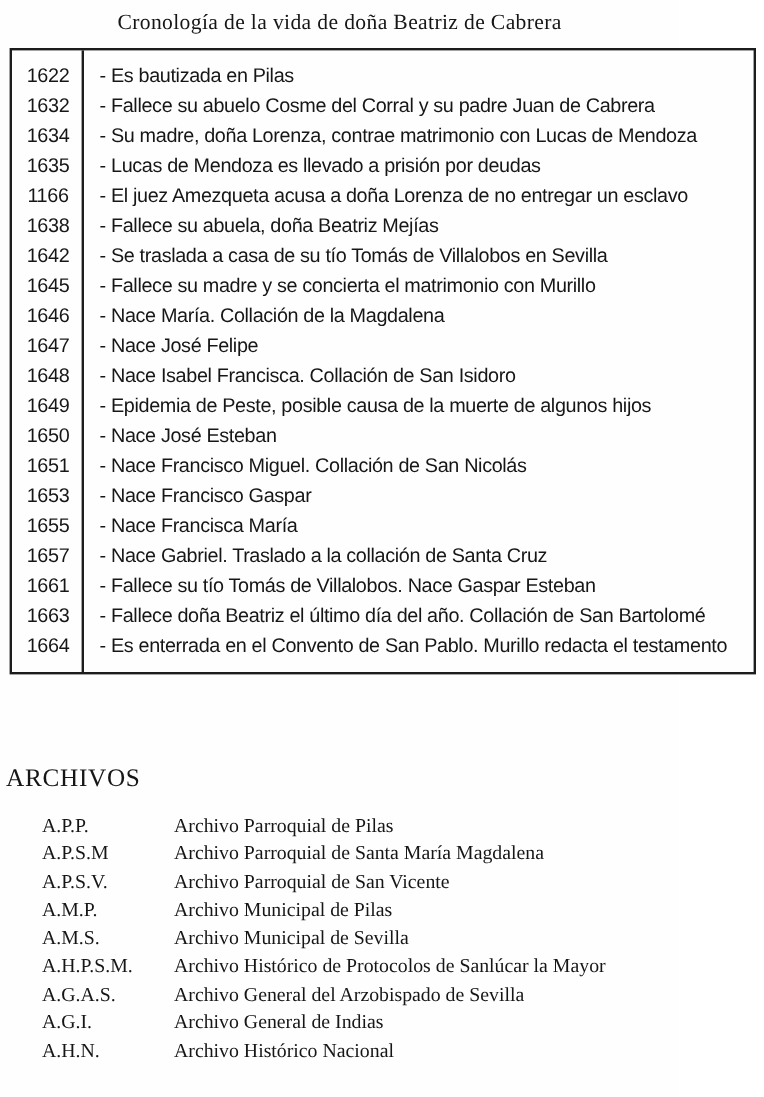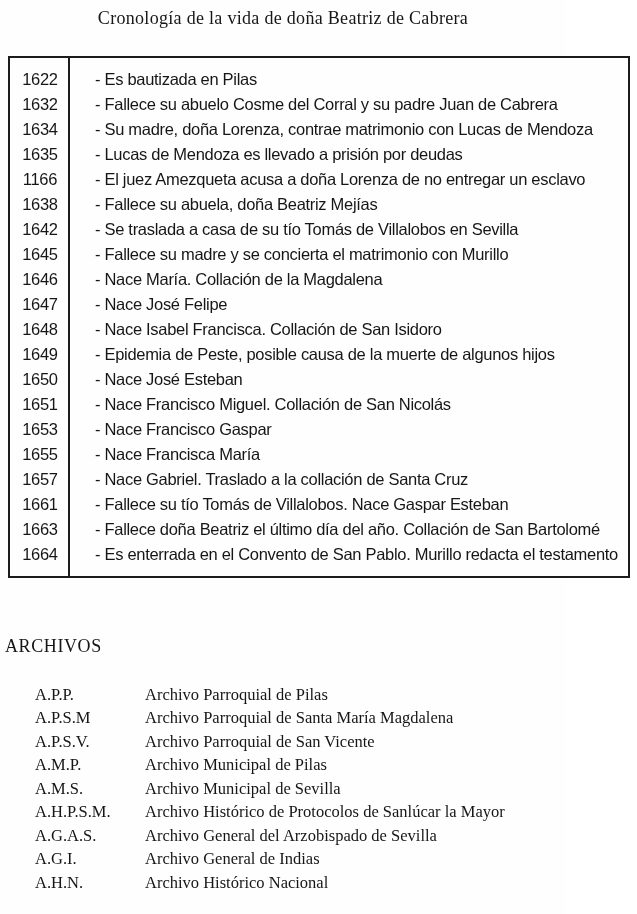--- a/index.html
+++ b/index.html
@@ -18,21 +18,21 @@
   }
   .title {
     position: absolute;
     top: 8px; left: 0; width: 100%;
     text-align: center;
     font-size: 18px;
     letter-spacing: 0.3px;
   }
   .chrono {
     position: absolute;
-    left: 8px; top: 56px; width: 622px;
+    left: 8px; top: 40px; width: 622px;
     box-sizing: border-box;
     border: 2px solid #1c1c1c;
     padding: 9px 0;
     font-family: "Liberation Sans", sans-serif;
     background: #fefefe;
   }
   .chrono .divider {
     position: absolute;
     left: 58px; top: 0; bottom: 0;
     width: 2px;
@@ -40,34 +40,34 @@
   }
   .c-row { display: flex; height: 25px; align-items: center; }
   .c-year {
     flex: none;
     width: 60px;
     text-align: center;
     font-size: 16.5px;
     letter-spacing: -0.3px;
   }
   .c-event {
-    padding-left: 25px;
+    padding-left: 13px;
     font-size: 16.5px;
     letter-spacing: -0.3px;
     white-space: nowrap;
   }
   .archives {
     position: absolute;
     left: 5px; top: 636px;
   }
   .arch-heading {
-    font-size: 18px;
+    font-size: 21px;
     letter-spacing: 0.6px;
   }
-  .arch-list { margin-top: 26px; margin-left: 30px; }
+  .arch-list { margin-top: 15px; margin-left: 30px; }
   .arch-item {
     display: flex;
     height: 23.5px;
     align-items: center;
     font-size: 16.5px;
   }
   .arch-abbr { flex: none; width: 110px; }
   .arch-name { white-space: nowrap; }
 </style>
 </head>

